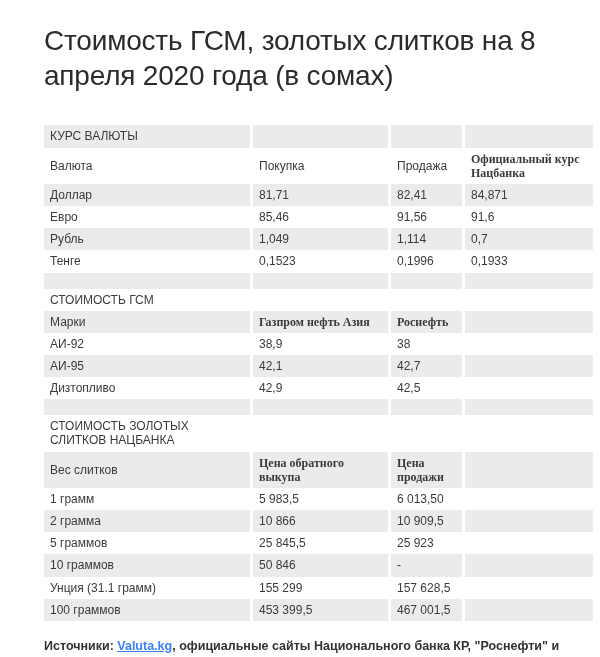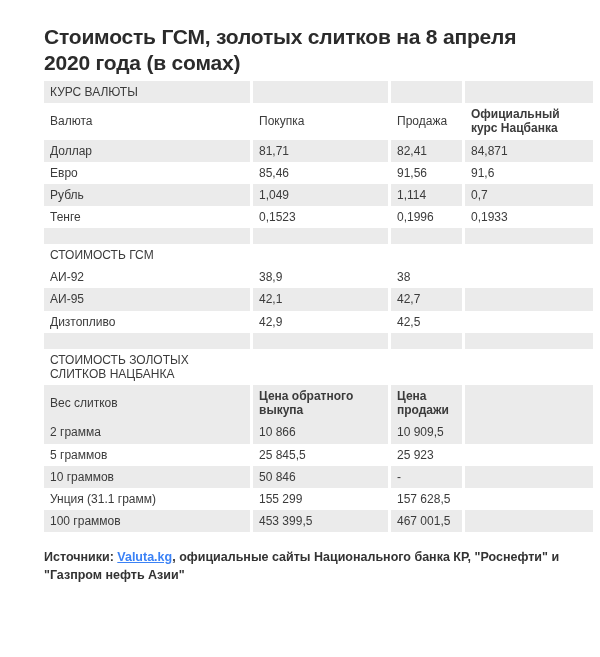--- a/index.html
+++ b/index.html
@@ -9,41 +9,41 @@
   }
   html,body{margin:0;padding:0;}
   body{
     width:600px;height:657px;overflow:hidden;
     background:#ffffff;
     font-family:"Liberation Sans", sans-serif;
     -webkit-font-smoothing:antialiased;
   }
   .page{padding:24px 7px 0 44px;}
   .title{
-    margin:0 0 5px 0;
+    margin:0 0 32px 0;
     max-width:520px;
-    font-size:21px;font-weight:700;line-height:1.24;
+    font-size:28px;font-weight:400;line-height:1.24;
     letter-spacing:-0.2px;
     color:var(--title);
   }
   table.rates{
     border-collapse:separate;border-spacing:0;
     table-layout:fixed;width:549px;
   }
   table.rates td{
     box-sizing:border-box;
     padding:4px 6px;
     font-size:12px;line-height:1.18;
     color:var(--text);
     vertical-align:middle;
     word-wrap:break-word;
   }
   table.rates td + td{border-left:3px solid #ffffff;}
   tr.stripe td{background:var(--stripe);}
-  td.bold{font-weight:700;}
+  td.bold{font-weight:700;font-family:Liberation Serif, serif;}
   tr.row-spacer td{height:16px;padding:0;}
   .sources{
     width:549px;margin-top:16px;
     font-size:12.5px;font-weight:700;line-height:1.45;
     color:#333333;
   }
   .sources a{color:#3b82f6;text-decoration:underline;cursor:pointer;}
 </style>
 </head>
 <body>
@@ -101,20 +101,26 @@
           <td></td>
           <td></td>
           <td></td>
         </tr>
         <tr class="row-section">
           <td>СТОИМОСТЬ ГСМ</td>
           <td></td>
           <td></td>
           <td></td>
         </tr>
+        <tr class="row-header stripe">
+          <td>Марки</td>
+          <td class="bold">Газпром нефть Азия</td>
+          <td class="bold">Роснефть</td>
+          <td></td>
+        </tr>
         <tr class="row-data">
           <td>АИ-92</td>
           <td>38,9</td>
           <td>38</td>
           <td></td>
         </tr>
         <tr class="row-data stripe">
           <td>АИ-95</td>
           <td>42,1</td>
           <td>42,7</td>
@@ -135,20 +141,26 @@
         <tr class="row-section">
           <td>СТОИМОСТЬ ЗОЛОТЫХ СЛИТКОВ НАЦБАНКА</td>
           <td></td>
           <td></td>
           <td></td>
         </tr>
         <tr class="row-header stripe">
           <td>Вес слитков</td>
           <td class="bold">Цена обратного выкупа</td>
           <td class="bold">Цена продажи</td>
+          <td></td>
+        </tr>
+        <tr class="row-data">
+          <td>1 грамм</td>
+          <td>5 983,5</td>
+          <td>6 013,50</td>
           <td></td>
         </tr>
         <tr class="row-data stripe">
           <td>2 грамма</td>
           <td>10 866</td>
           <td>10 909,5</td>
           <td></td>
         </tr>
         <tr class="row-data">
           <td>5 граммов</td>

